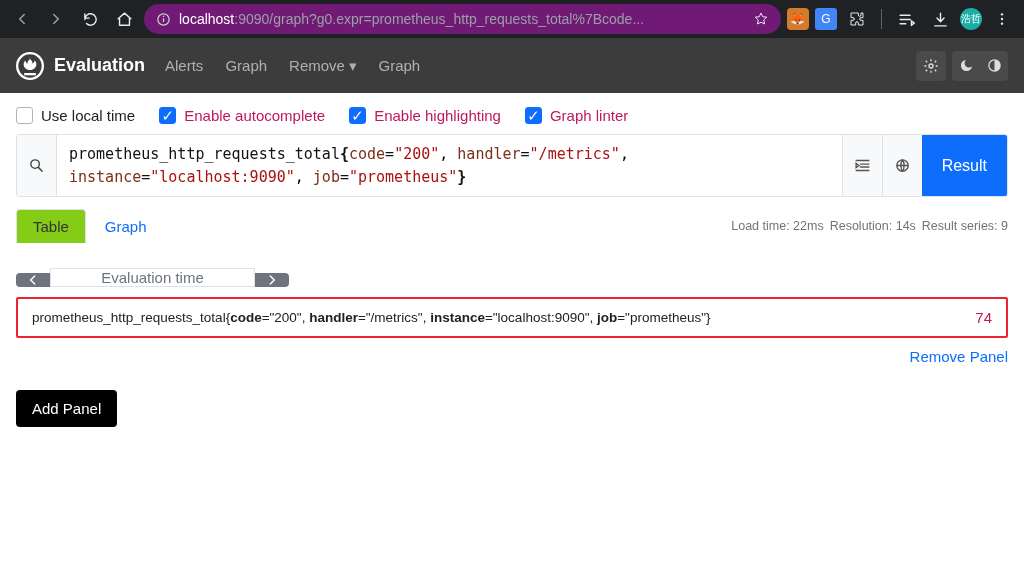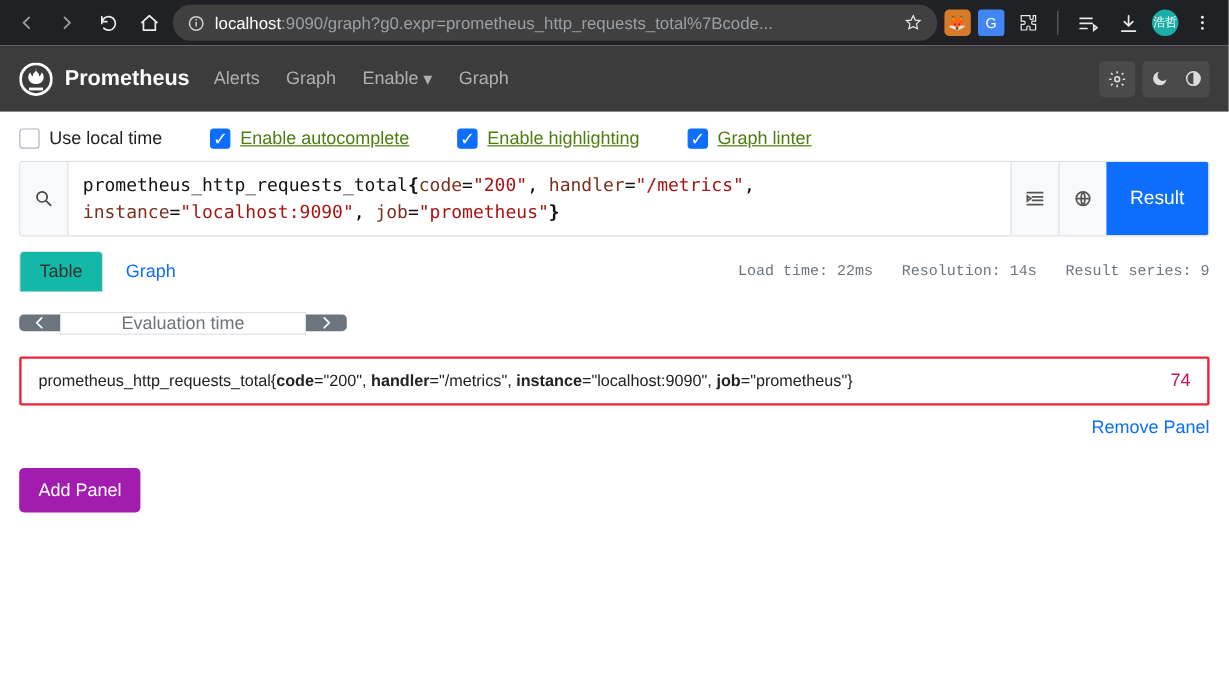--- a/index.html
+++ b/index.html
@@ -1,21 +1,21 @@
 <!DOCTYPE html>
 <html><head>
 <meta charset="utf-8">
 <style>
   * { box-sizing: border-box; margin: 0; padding: 0; }
   body { font-family: -apple-system, BlinkMacSystemFont, "Segoe UI", Helvetica, Arial, sans-serif; width:1024px; height:577px; overflow:hidden; background:#fff;}
   
   .chrome-bar { background:#202124; height:38px; display:flex; align-items:center; padding:0 8px; gap:6px; color:#9aa0a6;}
   .nav-icon { width:28px; height:28px; display:flex; align-items:center; justify-content:center; fill:#9aa0a6; color:#9aa0a6; cursor:pointer;}
   .nav-icon.enabled { fill:#e8eaed; color:#e8eaed;}
-  .omnibox { flex:1; background:#404040; border-radius:16px; height:30px; display:flex; align-items:center; padding:0 12px; gap:8px; color:#cfcfcf; font-size:14px; min-width:0;}
+  .omnibox { flex:1; background:#701a75; border-radius:16px; height:30px; display:flex; align-items:center; padding:0 12px; gap:8px; color:#cfcfcf; font-size:14px; min-width:0;}
   .omnibox .info-icon { fill:#cfcfcf; }
   .omnibox .url { white-space:nowrap; overflow:hidden; text-overflow:ellipsis; }
   .omnibox .url .dim { color:#9aa0a6; }
   .omnibox .url .strong { color:#fff; }
   .omnibox .star { margin-left:auto; }
   .ext-icon { width:22px; height:22px; display:flex; align-items:center; justify-content:center; font-size:12px; }
   .ext-fox { background:#d77a29; border-radius:4px; color:#fff; }
   .ext-translate { background:#4285f4; border-radius:3px; color:#fff; }
   .ext-div { width:1px; height:20px; background:#5f6368; margin:0 4px; }
   .avatar { width:22px; height:22px; border-radius:50%; background:#1aaea6; color:#fff; display:flex; align-items:center; justify-content:center; font-size:10px;}
@@ -23,55 +23,55 @@
   .prom-header { background:#3c3c3c; height:55px; display:flex; align-items:center; padding:0 16px; gap:20px; color:#bfbfbf;}
   .prom-logo { display:flex; align-items:center; gap:10px; color:#fff; font-weight:600; font-size:18px;}
   .prom-nav { display:flex; gap:22px; font-size:15px; color:#b0b0b0;}
   .prom-nav .item { cursor:pointer; display:flex; align-items:center; gap:4px;}
   .prom-right { margin-left:auto; display:flex; gap:6px; align-items:center;}
   .theme-btn { width:30px; height:30px; background:#4a4a4a; border-radius:4px; display:flex; align-items:center; justify-content:center; color:#ddd; cursor:pointer;}
   .theme-btns-wrap { display:flex; background:#4a4a4a; border-radius:4px; overflow:hidden;}
   .theme-btns-wrap .theme-btn { background:transparent; border-radius:0; width:28px;}
   
   .content { padding:14px 16px; }
-  .toggles { display:flex; gap:40px; align-items:center; font-size:15px; color:#222; margin-bottom:10px;}
+  .toggles { display:flex; gap:24px; align-items:center; font-size:15px; color:#222; margin-bottom:10px;}
   .toggle { display:flex; align-items:center; gap:8px; cursor:pointer;}
   .cb { width:17px; height:17px; border:1px solid #adb5bd; border-radius:3px; display:inline-flex; align-items:center; justify-content:center; background:#fff;}
   .cb.checked { background:#0d6efd; border-color:#0d6efd; color:#fff; }
-  .toggle.blue span.lbl { color:#4d7c0f;text-decoration:underline; }
+  .toggle.blue span.lbl { color:#be185d; }
   
   .query-row { display:flex; align-items:stretch; border:1px solid #dee2e6; border-radius:3px; overflow:hidden; font-size:15px;}
   .q-icon-btn { width:40px; display:flex; align-items:center; justify-content:center; border-right:1px solid #dee2e6; background:#f8f9fa; color:#444;}
   .q-text { flex:1; padding:8px 12px; font-family: "Menlo","Consolas",monospace; font-size:15px; line-height:1.5; white-space:pre-wrap; }
   .tok-metric { color:#111; }
   .tok-brace { color:#111; font-weight:bold;}
   .tok-key { color:#7a2f1a; }
   .tok-eq { color:#111; }
   .tok-str { color:#a11; }
   .exec-btn { background:#0d6efd; color:#fff; padding:0 20px; display:flex; align-items:center; font-size:16px; border:none; cursor:pointer;}
   .q-utility { width:40px; display:flex; align-items:center; justify-content:center; border-left:1px solid #dee2e6; background:#f8f9fa; color:#555;}
   
   .meta-row { display:flex; align-items:center; margin-top:12px; font-size:12.5px; color:#6c757d;}
   .tabs { display:flex; gap:2px;}
   .tab { padding:8px 16px; font-size:15px; cursor:pointer; border:1px solid transparent; border-bottom:none; border-radius:4px 4px 0 0; color:#0d6efd;}
-  .tab.active { color:#333; border-color:#dee2e6; background:#14b8a6; position:relative; }
-  .meta-right { margin-left:auto; display:flex; gap:24px;font-family:Liberation Mono, monospace;}
-  .eval-row { display:flex; align-items:center; margin-top:8px; height:36px;}
+  .tab.active { color:#333; border-color:#dee2e6; background:#84cc16; position:relative; }
+  .meta-right { margin-left:auto; display:flex; gap:6px;}
+  .eval-row { display:flex; align-items:flex-end; margin-top:8px; height:36px;}
   .eval-btn { width:34px; background:#6c757d; color:#fff; display:flex; align-items:center; justify-content:center; cursor:pointer;}
   .eval-btn.left { border-radius:4px 0 0 4px;}
   .eval-btn.right { border-radius:0 4px 4px 0;}
   .eval-mid { flex:0 0 205px; border:1px solid #dee2e6; display:flex; align-items:center; justify-content:center; color:#6c757d; font-size:15px;}
   
   .result { margin-top:10px; border:2px solid #e23; border-radius:2px; display:flex; align-items:center; padding:10px 14px; font-size:13.5px;}
   .result .metric { color:#222; }
   .result .labs b { font-weight:600; }
   .result .value { margin-left:auto; color:#be185d; font-size:15px; }
   .remove-link { text-align:right; margin-top:10px; }
   .remove-link a { color:#0d6efd; font-size:15px; text-decoration:none; cursor:pointer;margin-top:36px;}
-  .add-panel { margin-top:24px; background:#a21caf; color:#fff; border:none; padding:10px 16px; font-size:15px; border-radius:4px; cursor:pointer;}
+  .add-panel { margin-top:24px; background:#000000; color:#fff; border:none; padding:10px 16px; font-size:15px; border-radius:4px; cursor:pointer;}
   svg { display:block; }
 </style>
 </head>
 <body>
 
 <div class="chrome-bar">
   <div class="nav-icon">
     <svg width="18" height="18" viewBox="0 0 24 24">
         <path d="M15 6l-6 6 6 6" stroke="#9aa0a6" stroke-width="2" fill="none" stroke-linecap="round"></path>
       </svg>
@@ -134,27 +134,27 @@
   </div>
 </div>
 
 <div class="prom-header">
   <div class="prom-logo">
     <svg width="28" height="28" viewBox="0 0 24 24">
         <circle cx="12" cy="12" r="11" fill="none" stroke="#fff" stroke-width="2"></circle>
         <path d="M12 4c-1 3 3 3 2 6 2-1 2-3 2-3 2 2 2 5 0 7-2 2-6 2-8 0-2-2-2-5 0-7 0 0 0 2 2 3-1-3 3-3 2-6z" fill="#fff"></path>
         <rect x="7" y="18" width="10" height="2" fill="#fff"></rect>
       </svg>
-    <span>Prometheus</span>
+    <span>Evaluation</span>
   </div>
   <div class="prom-nav">
     <span class="item">Alerts</span>
     <span class="item">Graph</span>
     <span class="item">
-        <span>Enable</span>
+        <span>Remove</span>
         <span> ▾</span>
       </span>
     <span class="item">Graph</span>
   </div>
   <div class="prom-right">
     <div class="theme-btn">
       <svg width="16" height="16" viewBox="0 0 24 24">
           <circle cx="12" cy="12" r="3" stroke="#ddd" stroke-width="2" fill="none"></circle>
           <path d="M12 2v3M12 19v3M4.2 4.2l2.1 2.1M17.7 17.7l2.1 2.1M2 12h3M19 12h3M4.2 19.8l2.1-2.1M17.7 6.3l2.1-2.1" stroke="#ddd" stroke-width="2"></path>
         </svg>

